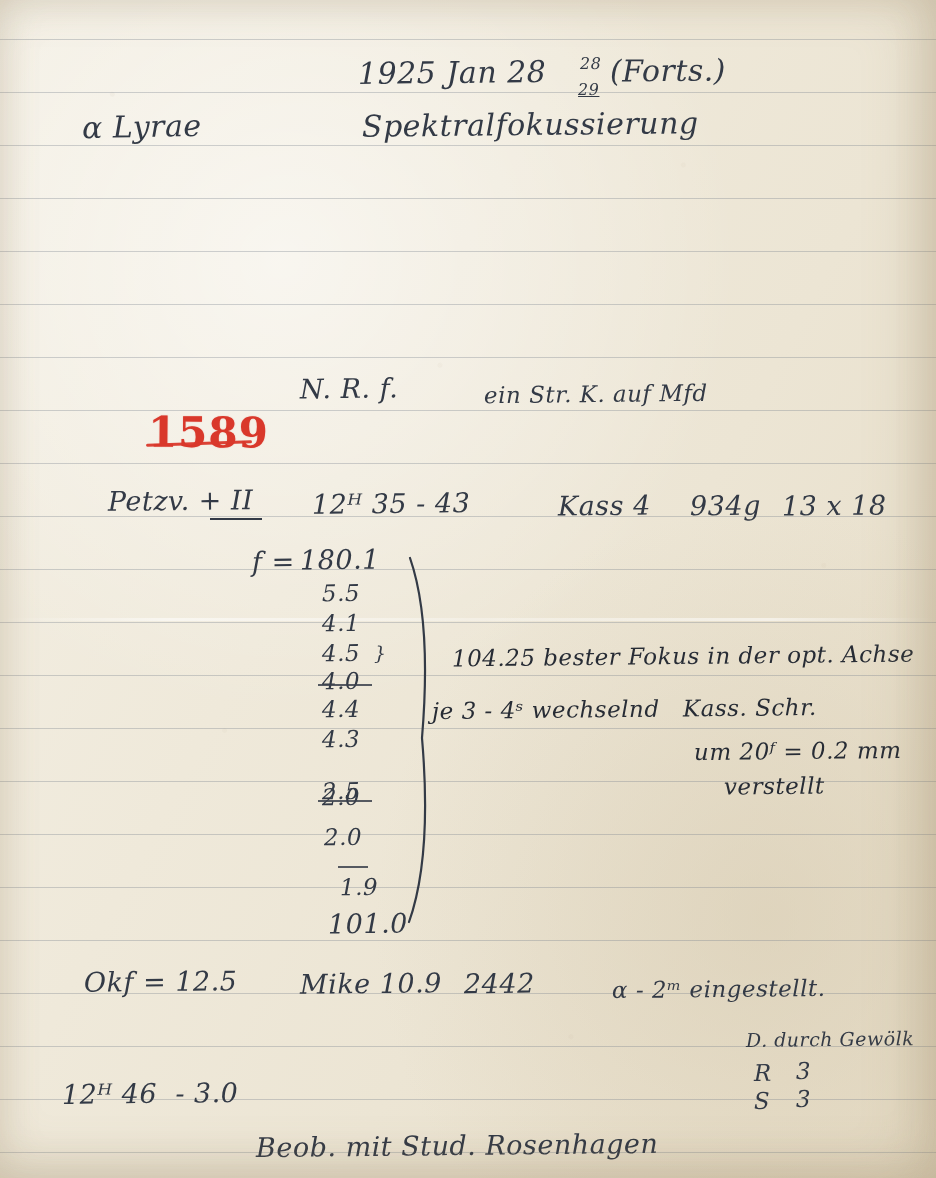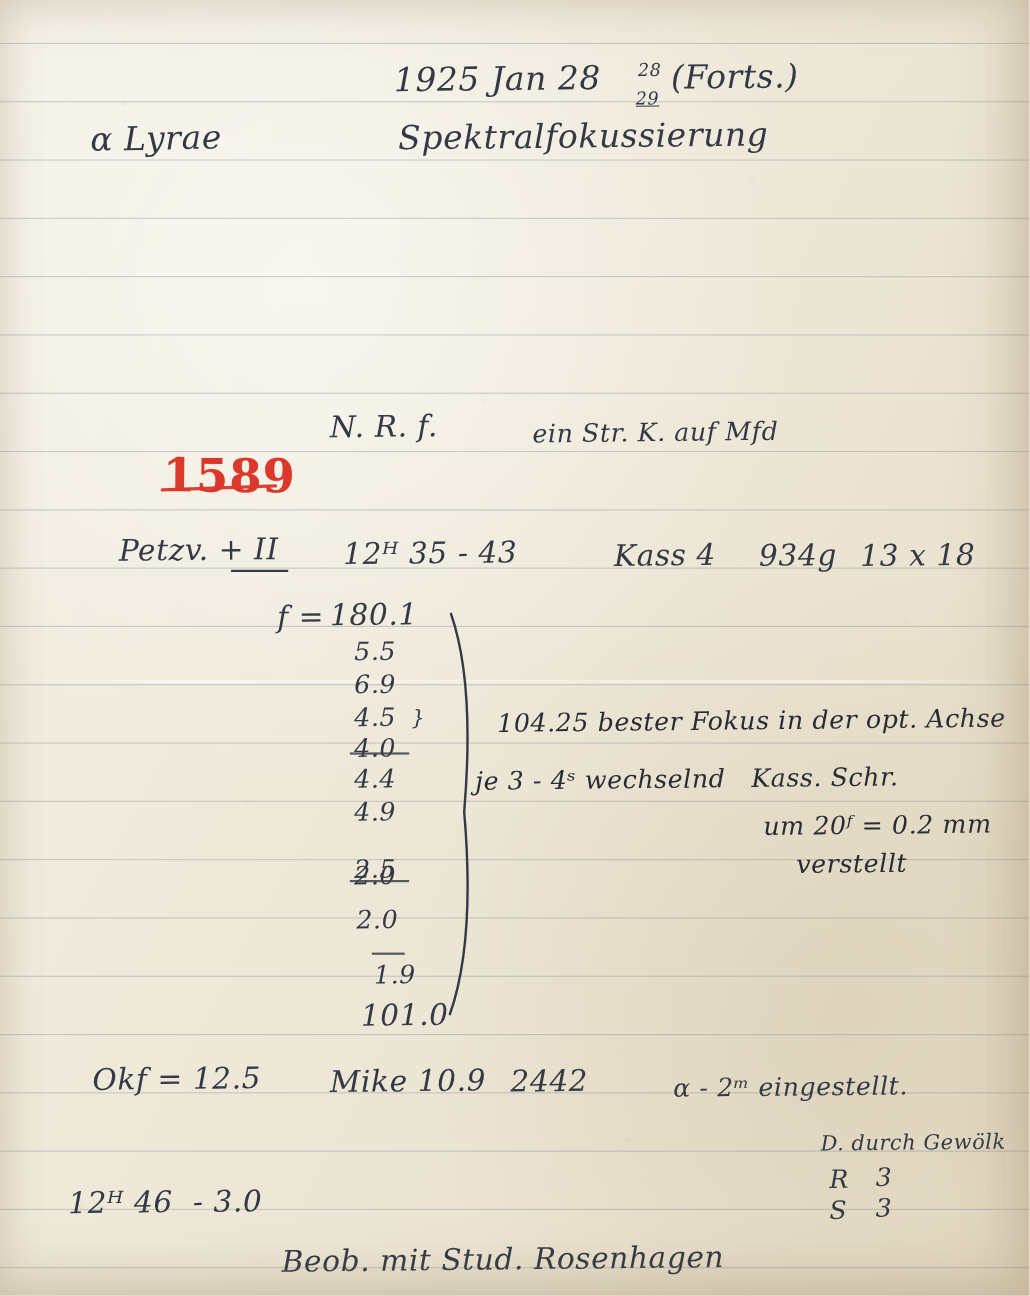--- a/index.html
+++ b/index.html
@@ -191,27 +191,27 @@
     <div class="hw sz-lg ink-blue slant-c" style="left:108px; top:487px;">Petzv. + II</div>
     <div class="underline-rom" style="left:210px; top:518px; width:52px;"></div>
     <div class="hw sz-lg ink-blue slant-c" style="left:312px; top:490px;">12ᴴ 35 - 43</div>
     <div class="hw sz-lg ink-blue slant-c" style="left:558px; top:492px;">Kass 4</div>
     <div class="hw sz-lg ink-blue slant-c" style="left:690px; top:492px;">934g</div>
     <div class="hw sz-lg ink-blue slant-c" style="left:782px; top:492px;">13 x 18</div>
 
     <div class="hw sz-lg ink-blue slant-c" style="left:252px; top:548px;">f =</div>
     <div class="hw sz-lg ink-blue fnum slant-c" style="left:300px; top:546px;">180.1</div>
     <div class="hw sz-md ink-blue fnum slant-c" style="left:322px; top:582px;">5.5</div>
-    <div class="hw sz-md ink-blue fnum slant-c" style="left:322px; top:612px;">6.9</div>
+    <div class="hw sz-md ink-blue fnum slant-c" style="left:322px; top:612px;">4.1</div>
     <div class="hw sz-md ink-blue fnum slant-c" style="left:322px; top:642px;">4.5</div>
     <div class="hw sz-sm ink-blue slant-c" style="left:374px; top:644px;">}</div>
     <div class="hw sz-md ink-blue fnum slant-c" style="left:322px; top:670px;">4.0</div>
     <div class="strike-small" style="left:318px; top:684px; width:54px;"></div>
     <div class="hw sz-md ink-blue fnum slant-c" style="left:322px; top:698px;">4.4</div>
-    <div class="hw sz-md ink-blue fnum slant-c" style="left:322px; top:728px;">4.9</div>
+    <div class="hw sz-md ink-blue fnum slant-c" style="left:322px; top:728px;">4.3</div>
     <div class="hw sz-md ink-blue fnum slant-c" style="left:322px; top:757px;margin-top:23px;">2.5</div>
     <div class="hw sz-md ink-blue fnum slant-c" style="left:322px; top:786px;">2.0</div>
     <div class="strike-small" style="left:318px; top:800px; width:54px;"></div>
     <div class="hw sz-md ink-blue fnum slant-c" style="left:324px; top:826px;">2.0</div>
     <div class="strike-small" style="left:338px; top:866px; width:30px;"></div>
     <div class="hw sz-md ink-blue fnum slant-c" style="left:340px; top:876px;">1.9</div>
     <div class="hw sz-lg ink-blue fnum slant-c" style="left:296px; top:910px;margin-left:32px;">101.0</div>
 
     <div id="brace">
       <svg width="34" height="370" viewBox="0 0 34 370" fill="none">

